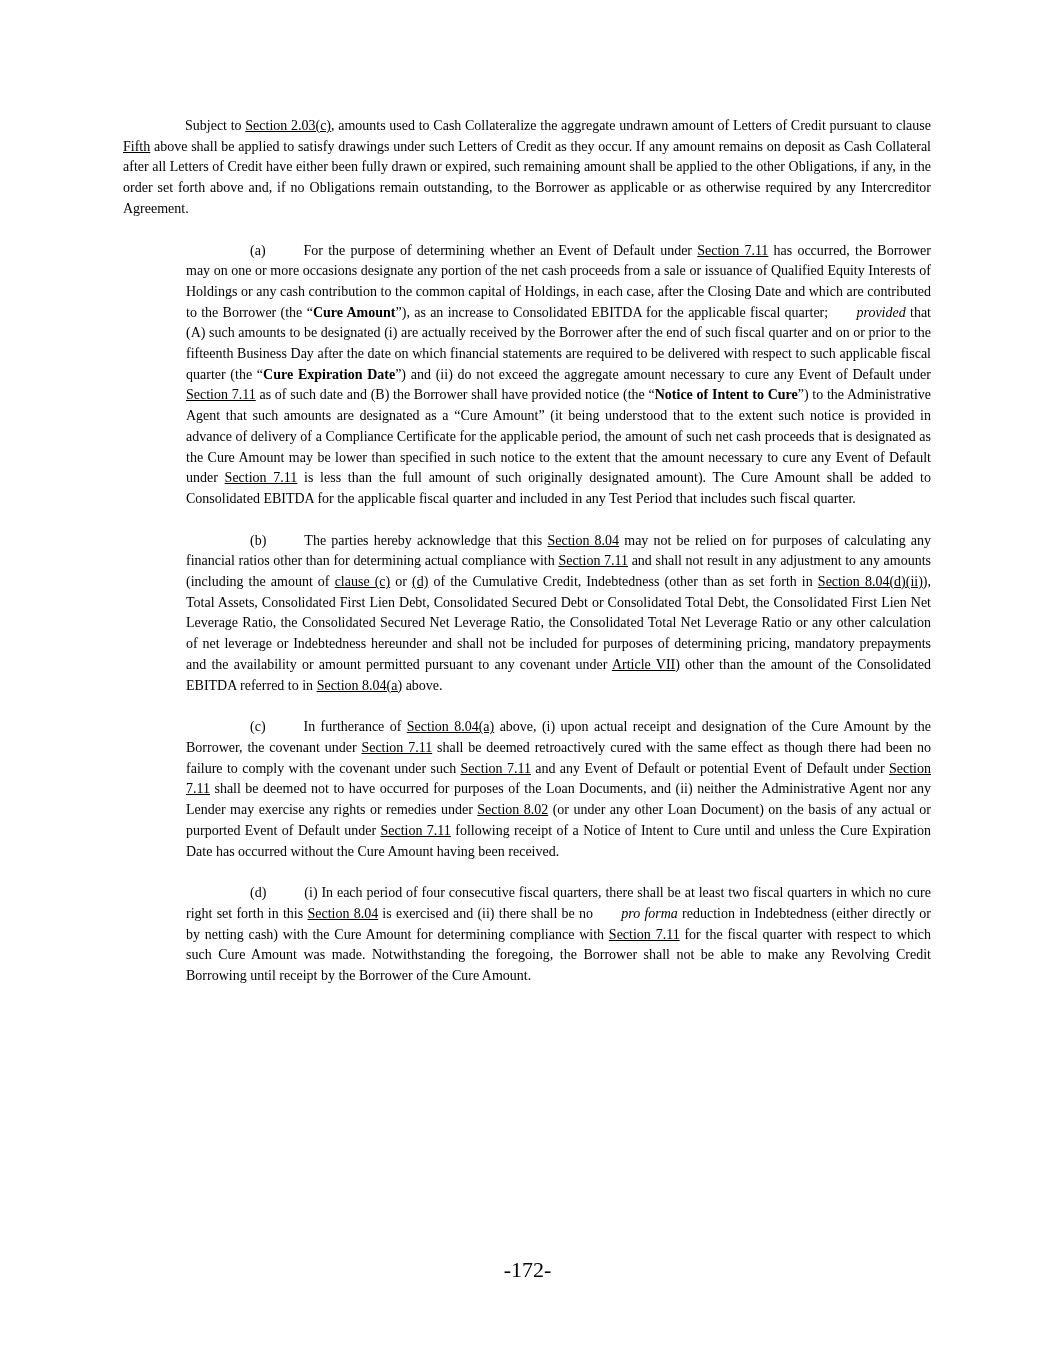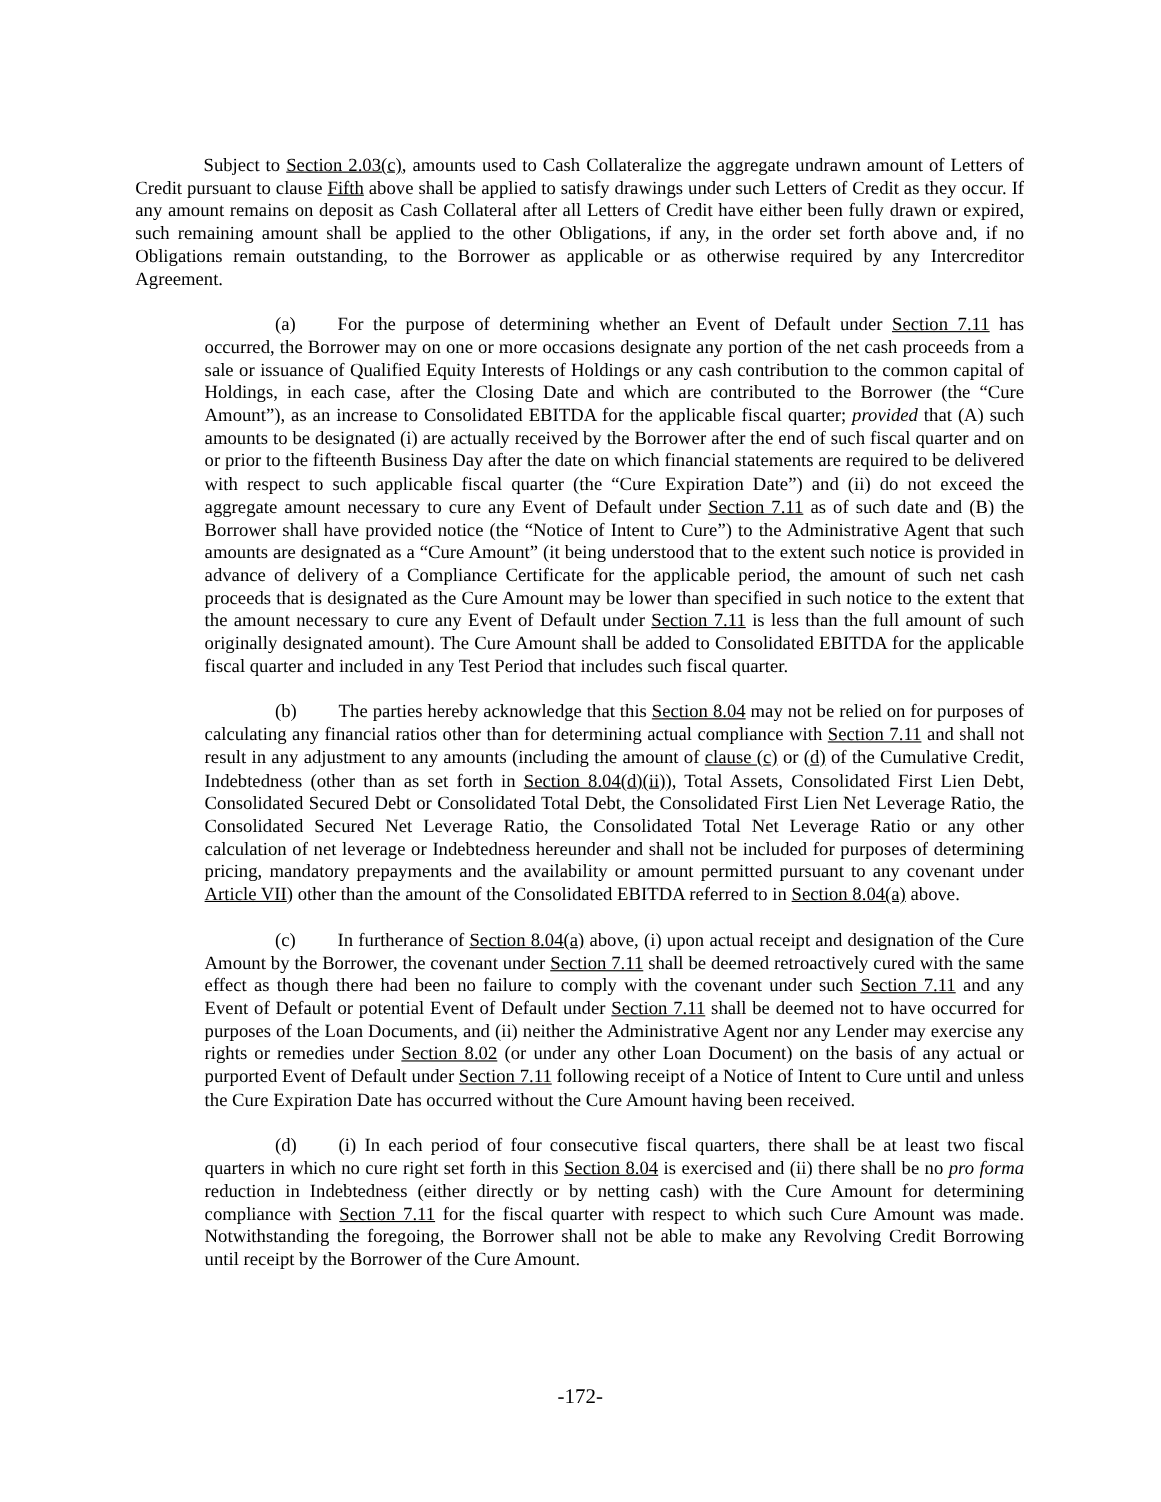--- a/index.html
+++ b/index.html
@@ -9,41 +9,41 @@
     height: 1365px;
     background: #ffffff;
     color: #000000;
     font-family: "Liberation Serif", "DejaVu Serif", serif;
     position: relative;
     overflow: hidden;
   }
   .doc-content {
     position: absolute;
     left: 123px;
-    top: 140px;
+    top: 116px;
     width: 808px;
-    font-size: 17px;
+    font-size: 14px;
     line-height: 20.7px;
     text-align: justify;
   }
   p.para { margin: 0; }
   p.para + p.para { margin-top: 21px; }
   p.body { text-indent: 62px; }
   p.lettered { margin-left: 63px; text-indent: 64px; }
   .st-underline { text-decoration: underline; }
-  .st-bold { font-weight: normal; }
-  .st-italic { font-style: italic; }
+  .st-bold { font-weight: bold; }
+  .st-italic { font-style: italic; margin-left: 24px; }
   .tab { display: inline-block; height: 1px; }
   .page-footer {
     position: absolute;
     top: 1260px;
     left: 0;
     width: 100%;
     text-align: center;
-    font-size: 19px;
+    font-size: 22px;
     line-height: 20.7px;
   }
 </style>
 </head>
 <body>
 
 <div class="page">
   <main class="doc-content">
     <div id="paragraphs">
         <p class="para body"><span class="">Subject to </span><span class="st-underline">Section 2.03(c)</span><span class="">, amounts used to Cash Collateralize the aggregate undrawn amount of Letters of Credit pursuant to clause </span><span class="st-underline">Fifth</span><span class=""> above shall be applied to satisfy drawings under such Letters of Credit as they occur. If any amount remains on deposit as Cash Collateral after all Letters of Credit have either been fully drawn or expired, such remaining amount shall be applied to the other Obligations, if any, in the order set forth above and, if no Obligations remain outstanding, to the Borrower as applicable or as otherwise required by any Intercreditor Agreement.</span></p>

